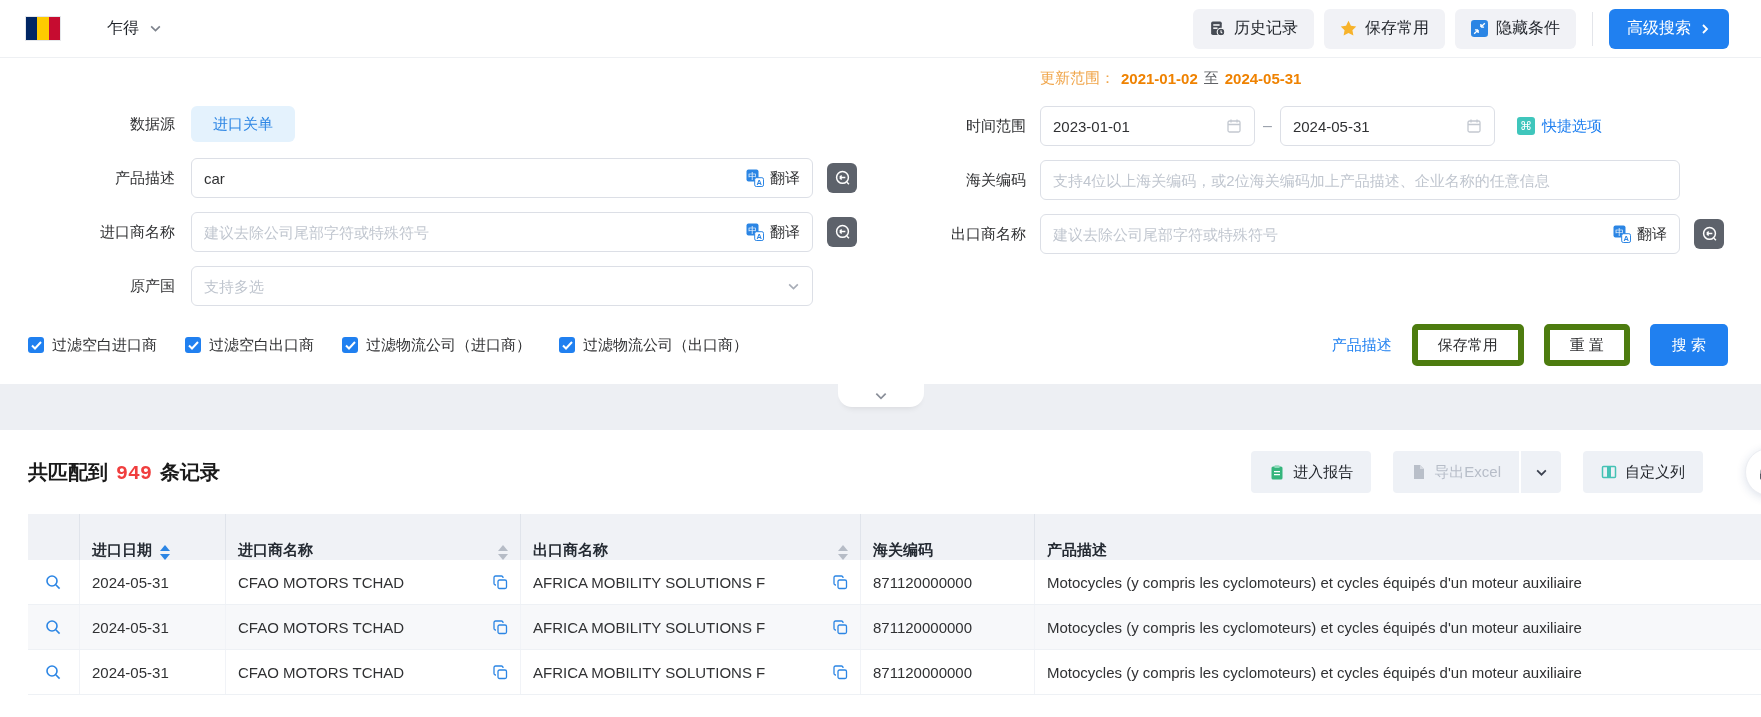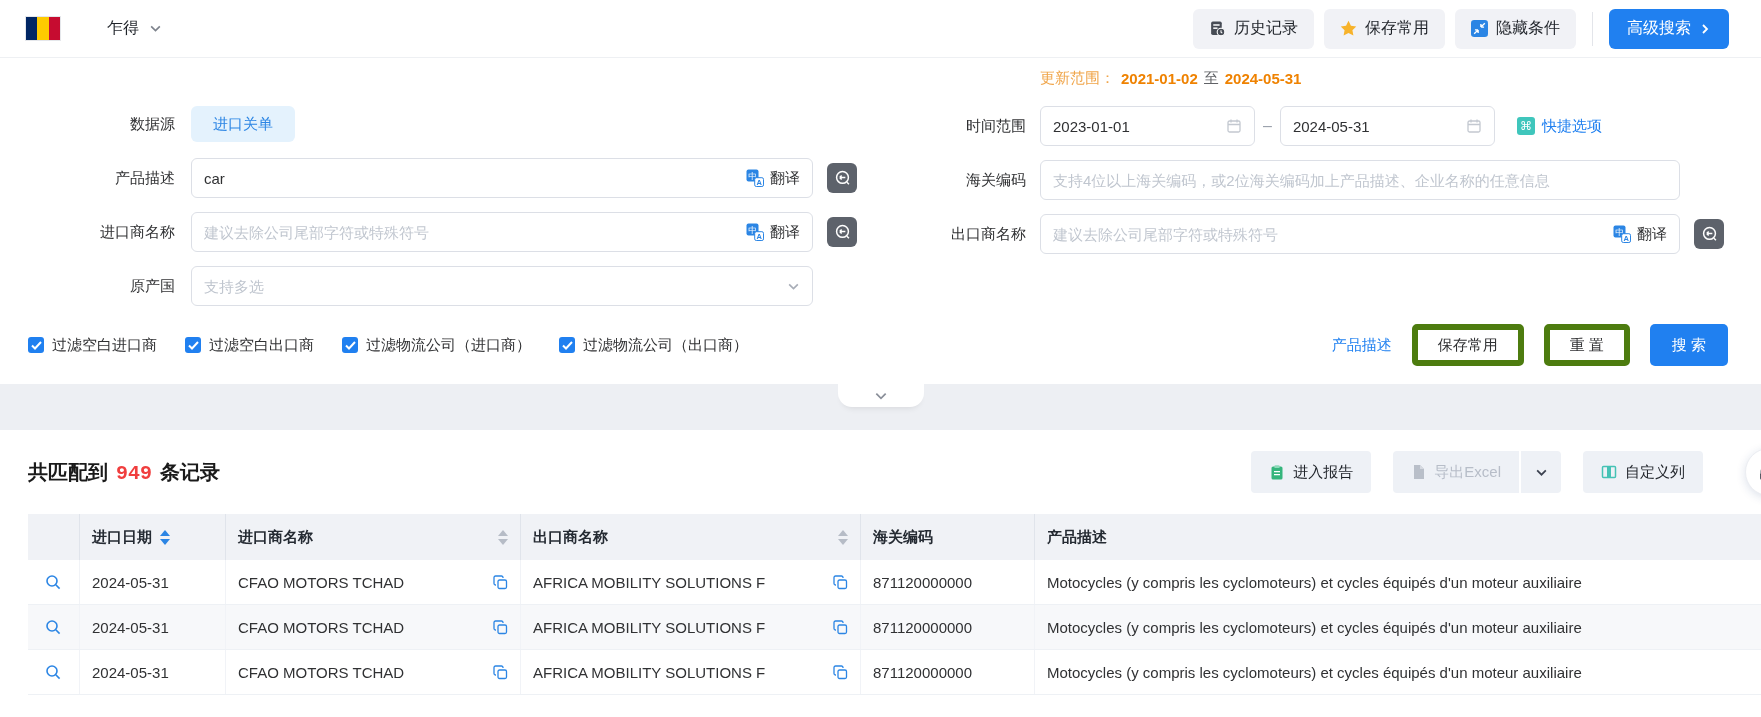--- a/index.html
+++ b/index.html
@@ -93,21 +93,21 @@
   .export-caret { width:40px; height:42px; background:#eef1f6; border:none; border-radius:0 4px 4px 0;
     display:flex; align-items:center; justify-content:center; cursor:pointer; }
   .headset-btn { position:absolute; right:-32px; top:50%; transform:translateY(-50%);
     width:48px; height:48px; border-radius:50%; background:#fff; border:1px solid #eceef2;
     box-shadow:0 2px 10px rgba(30,60,120,.15); display:flex; align-items:center; justify-content:center;
     cursor:pointer; z-index:3; }
 
   
   .table { margin:14px 0 0 28px; width:1733px; font-size:15px; }
   .thead { display:flex; background:#f0f2f6; height:46px; align-items:stretch; }
-  .th { display:flex; align-items:center; font-weight:700; color:#252b33; padding:0 12px;
+  .th { display:flex; align-items:flex-end; font-weight:700; color:#252b33; padding:0 12px;
     border-right:1px solid #e0e4eb; gap:8px; }
   .th:last-child { border-right:none; }
   .trow { display:flex; height:45px; align-items:stretch; border-bottom:1px solid #eef1f5; background:#fff; }
   .trow.alt { background:#f7f8fa; }
   .td { display:flex; align-items:center; padding:0 12px; border-right:1px solid #f1f3f7;
     color:#303133; overflow:hidden; white-space:nowrap; }
   .td:last-child { border-right:none; }
   .c0 { width:52px; flex:none; justify-content:center; padding:0; }
   .c1 { width:146px; flex:none; }
   .c2 { width:295px; flex:none; }

